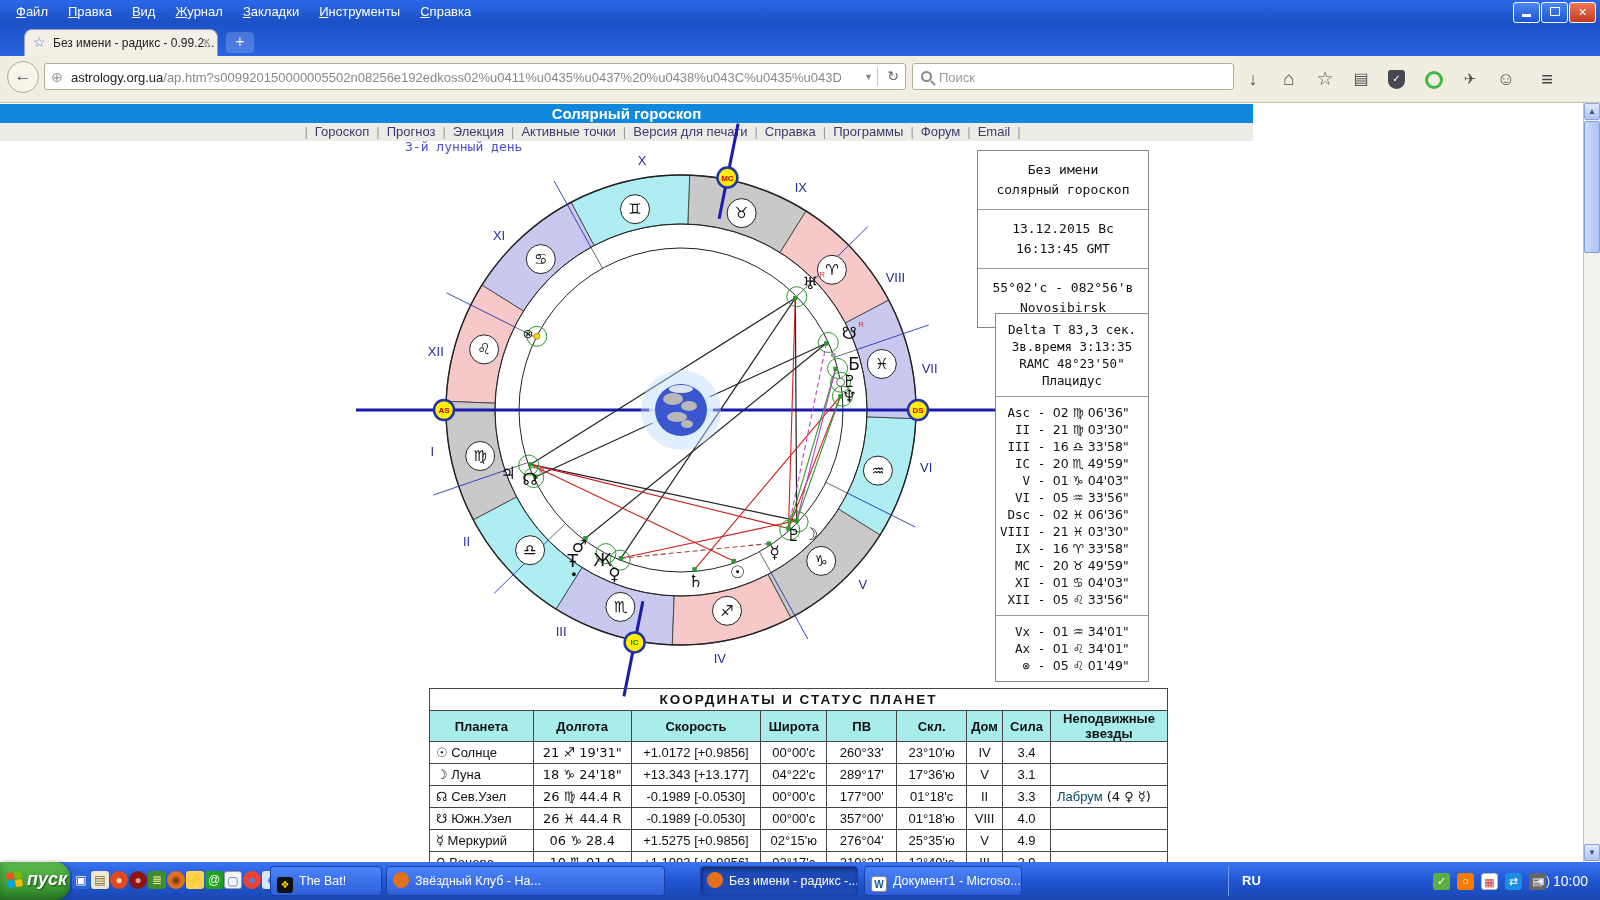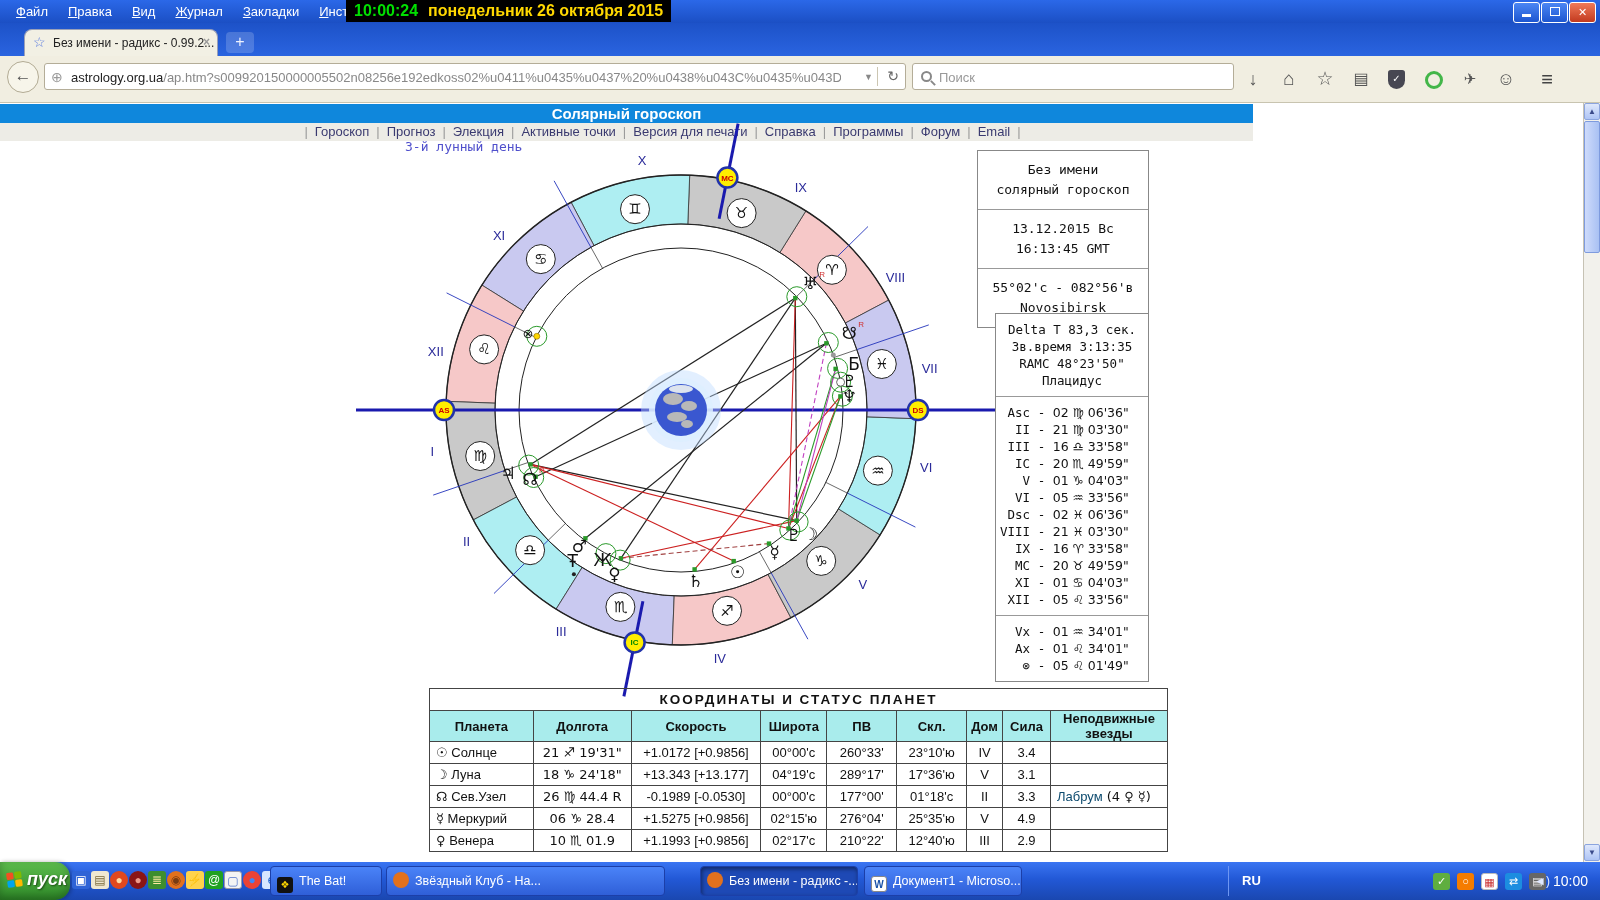--- a/index.html
+++ b/index.html
@@ -79,23 +79,20 @@
   #lang{left:1242px;top:0;height:38px;line-height:38px;color:#fff;font-weight:bold;font-size:13px;}
   .tico{top:11px;width:17px;height:17px;border-radius:3px;text-align:center;line-height:17px;font-size:11px;}
   #volume{left:1534px;top:0;height:38px;line-height:38px;color:#dfe8ff;font-size:12px;}
   #tbclock{left:1553px;top:0;height:38px;line-height:38px;color:#fff;font-size:14px;}
 </style>
 </head>
 <body>
 
 <div id="titlebar" class="abs">
   <div id="fx-menu" class="abs"><span class="mi"><u>Ф</u>айл</span><span class="mi"><u>П</u>равка</span><span class="mi"><u>В</u>ид</span><span class="mi"><u>Ж</u>урнал</span><span class="mi"><u>З</u>акладки</span><span class="mi"><u>И</u>нструменты</span><span class="mi"><u>С</u>правка</span></div>
-  <div id="clock-overlay" class="abs">
-    <span class="t">10:00:24</span><span class="d">понедельник 26 октября 2015</span>
-  </div>
   <div class="winbtn abs" style="right:60px">
       <div style="width:9px;height:3px;background:#fff;margin:11px auto 0"></div>
     </div>
   <div class="winbtn abs" style="right:32px">
       <div style="width:8px;height:7px;border:1.5px solid #fff;margin:4px auto 0"></div>
     </div>
   <div class="winbtn abs" id="btn-close" style="right:4px">✕</div>
 </div>
 
 <div id="tabbar" class="abs">
@@ -373,37 +370,48 @@
   <td class="c">260°33'</td>
   <td class="c">23°10'ю</td>
   <td class="c">IV</td>
   <td class="c">3.4</td>
   <td class="l"></td>
 </tr>
           <tr>
   <td class="l"><span class="zg">☽</span> <span>Луна</span></td>
   <td class="c zg">18 ♑ 24'18"</td>
   <td class="c">+13.343 [+13.177]</td>
-  <td class="c">04°19'с</td>
+  <td class="c">04°22'с</td>
   <td class="c">289°17'</td>
   <td class="c">17°36'ю</td>
   <td class="c">V</td>
   <td class="c">3.1</td>
   <td class="l"></td>
 </tr>
           <tr>
   <td class="l"><span class="zg">☊</span> <span>Сев.Узел</span></td>
   <td class="c zg">26 ♍ 44.4 R</td>
   <td class="c">-0.1989 [-0.0530]</td>
   <td class="c">00°00'с</td>
   <td class="c">177°00'</td>
   <td class="c">01°18'с</td>
   <td class="c">II</td>
   <td class="c">3.3</td>
   <td class="l"><span class="lnk">Лабрум</span><span class="zg"> (4 ♀ ☿)</span></td>
+</tr>
+          <tr>
+  <td class="l"><span class="zg">☋</span> <span>Южн.Узел</span></td>
+  <td class="c zg">26 ♓ 44.4 R</td>
+  <td class="c">-0.1989 [-0.0530]</td>
+  <td class="c">00°00'с</td>
+  <td class="c">357°00'</td>
+  <td class="c">01°18'ю</td>
+  <td class="c">VIII</td>
+  <td class="c">4.0</td>
+  <td class="l"></td>
 </tr>
           <tr>
   <td class="l"><span class="zg">☿</span> <span>Меркурий</span></td>
   <td class="c zg">06 ♑ 28.4</td>
   <td class="c">+1.5275 [+0.9856]</td>
   <td class="c">02°15'ю</td>
   <td class="c">276°04'</td>
   <td class="c">25°35'ю</td>
   <td class="c">V</td>
   <td class="c">4.9</td>

